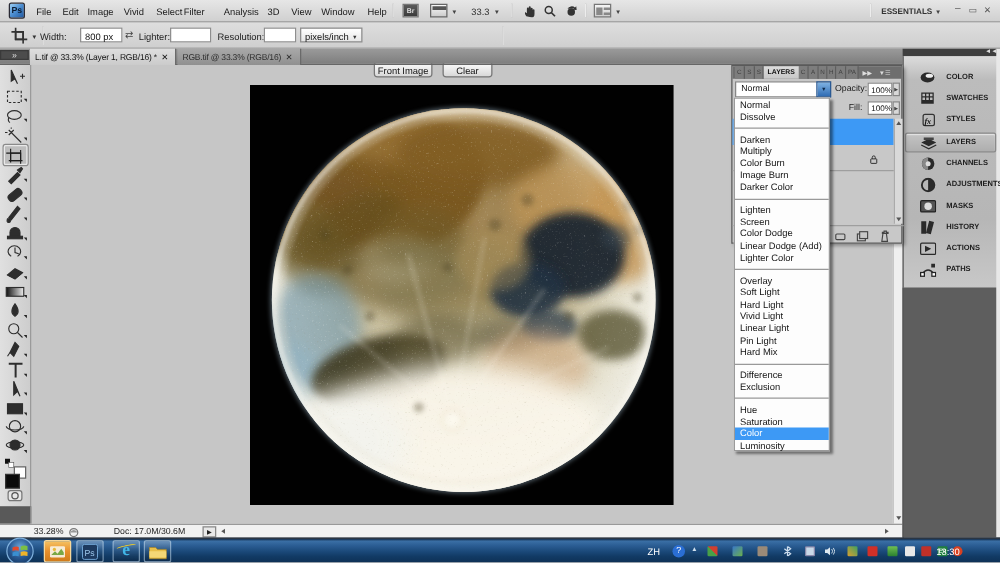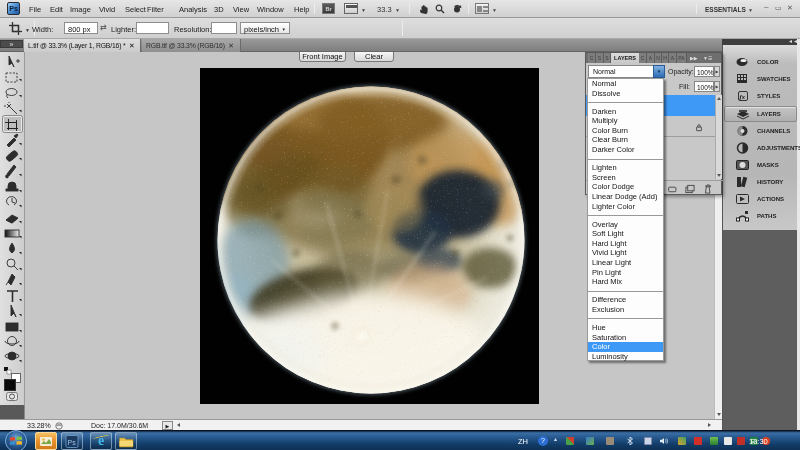--- a/index.html
+++ b/index.html
@@ -529,21 +529,21 @@
 
 <div class="abs" id="ddl">
  <div class="it">Normal</div>
  <div class="it">Dissolve</div>
  <div class="sep">
         <div></div>
       </div>
  <div class="it">Darken</div>
  <div class="it">Multiply</div>
  <div class="it">Color Burn</div>
- <div class="it">Clear Burn</div>
+ <div class="it">Image Burn</div>
  <div class="it">Darker Color</div>
  <div class="sep">
         <div></div>
       </div>
  <div class="it">Lighten</div>
  <div class="it">Screen</div>
  <div class="it">Color Dodge</div>
  <div class="it">Linear Dodge (Add)</div>
  <div class="it">Lighter Color</div>
  <div class="sep">

